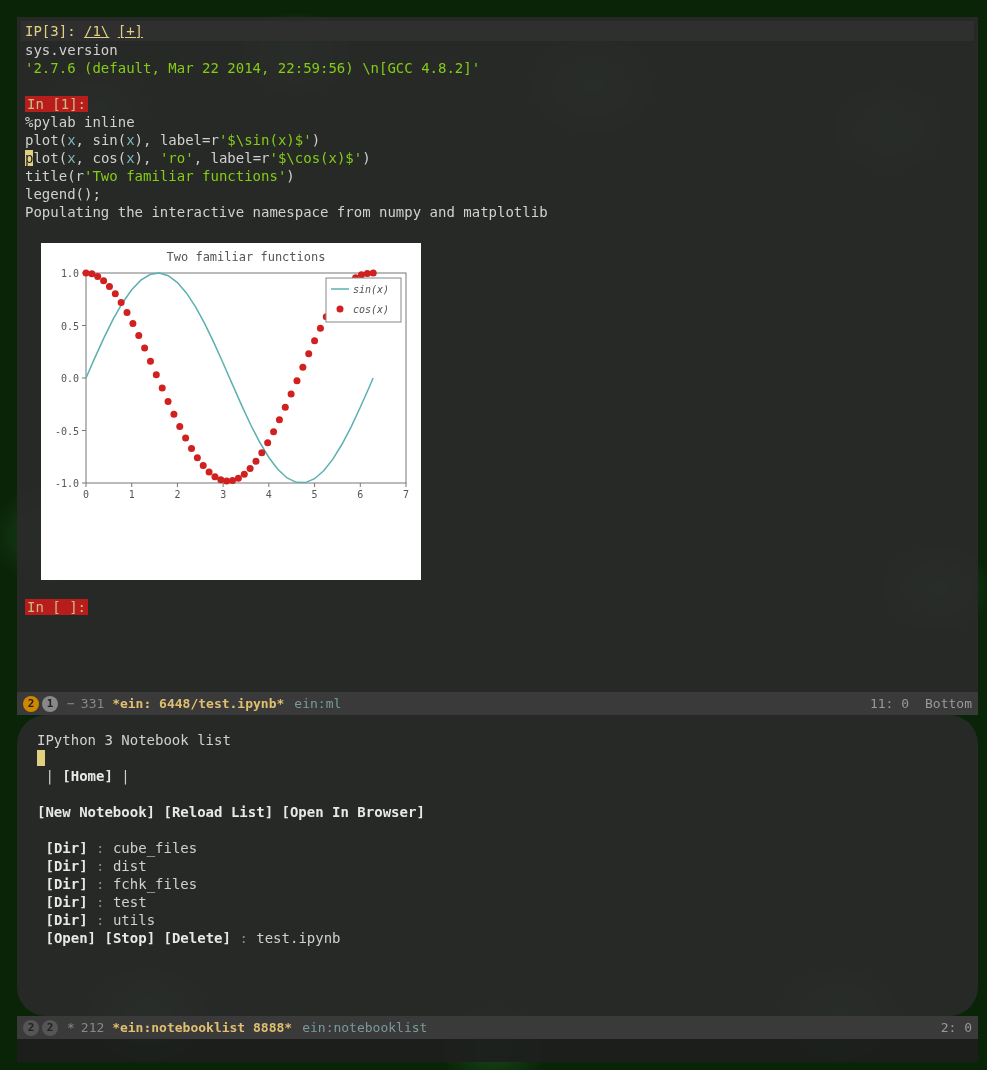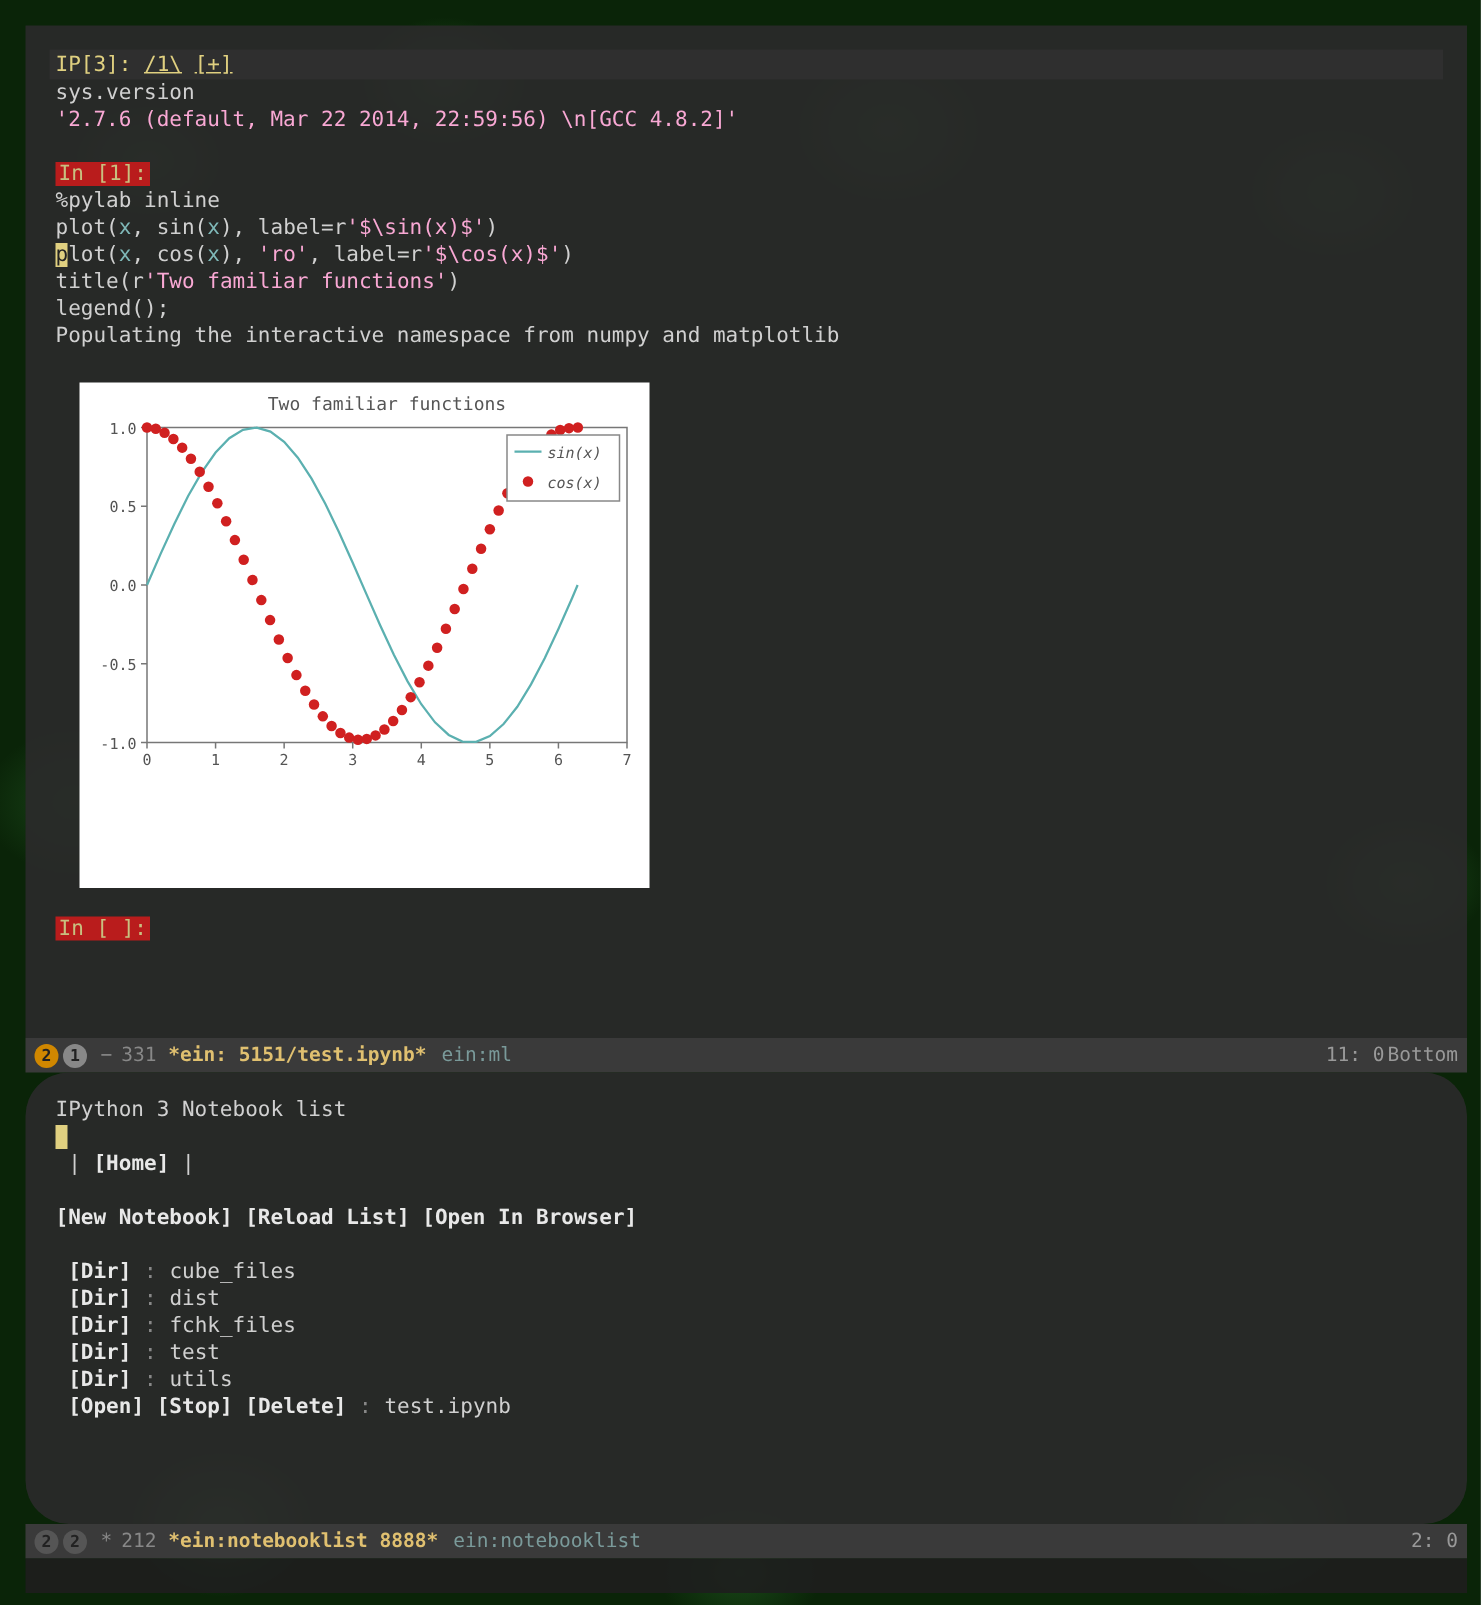--- a/index.html
+++ b/index.html
@@ -22,39 +22,39 @@
     radial-gradient(ellipse 100px 80px at 60% 8%, rgba(45,110,45,0.5), transparent 60%),
     radial-gradient(ellipse 90px 70px at 90% 12%, rgba(35,95,35,0.6), transparent 60%),
     radial-gradient(ellipse 100px 80px at 5% 50%, rgba(40,100,40,0.5), transparent 60%),
     radial-gradient(ellipse 90px 70px at 95% 55%, rgba(45,110,45,0.5), transparent 60%),
     radial-gradient(ellipse 100px 80px at 15% 95%, rgba(50,120,50,0.6), transparent 60%),
     radial-gradient(ellipse 90px 70px at 50% 98%, rgba(40,105,40,0.5), transparent 60%),
     radial-gradient(ellipse 100px 80px at 85% 95%, rgba(45,115,45,0.5), transparent 60%),
     #0a2408;
 }
 .editor { position: absolute; left: 17px; top: 17px; width: 961px; height: 1022px; display: flex; flex-direction: column; }
-.main-pane { background: rgba(42,42,42,0.92); flex: 0 0 675px; overflow: hidden; padding: 16px; color: #d0d0d0; position: relative; }
+.main-pane { background: rgba(42,42,42,0.92); flex: 0 0 675px; overflow: hidden; padding: 4px; color: #d0d0d0; position: relative; }
 .list-pane { background: rgba(42,42,42,0.92); flex: 0 0 301px; color: #d0d0d0; padding: 16px; border-radius: 29px; }
 .modeline { height: 23px; background: #3a3a3a; display: flex; align-items: center; padding: 0 6px; color: #888; font-size: 13px; flex-shrink: 0; }
 .modeline .badge { display: inline-flex; align-items: center; justify-content: center; width: 16px; height: 16px; border-radius: 50%; font-size: 11px; margin-right: 3px; font-weight: bold; }
 .b-orange { background: #d08700; color: #222; }
 .b-dark { background: #555; color: #222; }
 .b-mid { background: #888; color: #222; }
 .ml-sep { margin: 0 6px; color: #888; }
 .ml-file { color: #e0c070; font-weight: bold; }
 .ml-mode { color: #7a9a9a; margin-left: 10px; }
-.ml-right { margin-left: auto; display: flex; gap: 2px; color: #999; }
+.ml-right { margin-left: auto; display: flex; gap: 16px; color: #999; }
 .minibuf { height: 23px; background: rgba(30,30,30,0.9); flex-shrink: 0; }
 .line { white-space: pre; line-height: 18px; padding: 0 4px; }
 .tabbar { background: #2f2f2f; padding: 1px 4px; }
 .c-yellow { color: #e0d080; }
 .c-yellow-u { color: #e0d080; text-decoration: underline; }
 .c-green { color: #7fb87f; }
 .c-teal { color: #7fb8b8; }
-.c-orange { color: #f9a8d4; margin-top: 48px; }
+.c-orange { color: #84cc16; margin-top: 48px; }
 .prompt { background: #b91c1c; color: #c8c080; padding: 0 2px; }
 .cursor-box { background: #e0d080; color: #222; }
 .link-bracket { color: #e8e8e8; font-weight: bold; }
 .link-text { color: #e8e8e8; font-weight: bold; text-align: right; }
 .dim { color: #888; }
 .chart { margin: 4px 0 0 20px; background: #fff; width: 380px; height: 337px; position: relative; }
 .chart svg { display: block; }
 </style>
 </head>
 <body>
@@ -167,21 +167,21 @@
     <div class="line"><span class="prompt">In [ ]:</span></div>
     <div class="line">&nbsp;</div>
   </div>
 
   <div class="modeline">
     <span class="badge b-orange">2</span>
     <span class="badge b-mid">1</span>
     <span class="ml-sep">−</span>
     <span class="dim">331</span>
     <span>&nbsp;</span>
-    <span class="ml-file">*ein: 5151/test.ipynb*</span>
+    <span class="ml-file">*ein: 6448/test.ipynb*</span>
     <span class="ml-mode">ein:ml</span>
     <span class="ml-right">
       <span>11: 0</span>
       <span>Bottom</span>
     </span>
   </div>
 
   <div class="list-pane">
     <div class="line"><span>IPython 3 Notebook list</span></div>
     <div class="line"><span class="cursor-box">&nbsp;</span></div>

